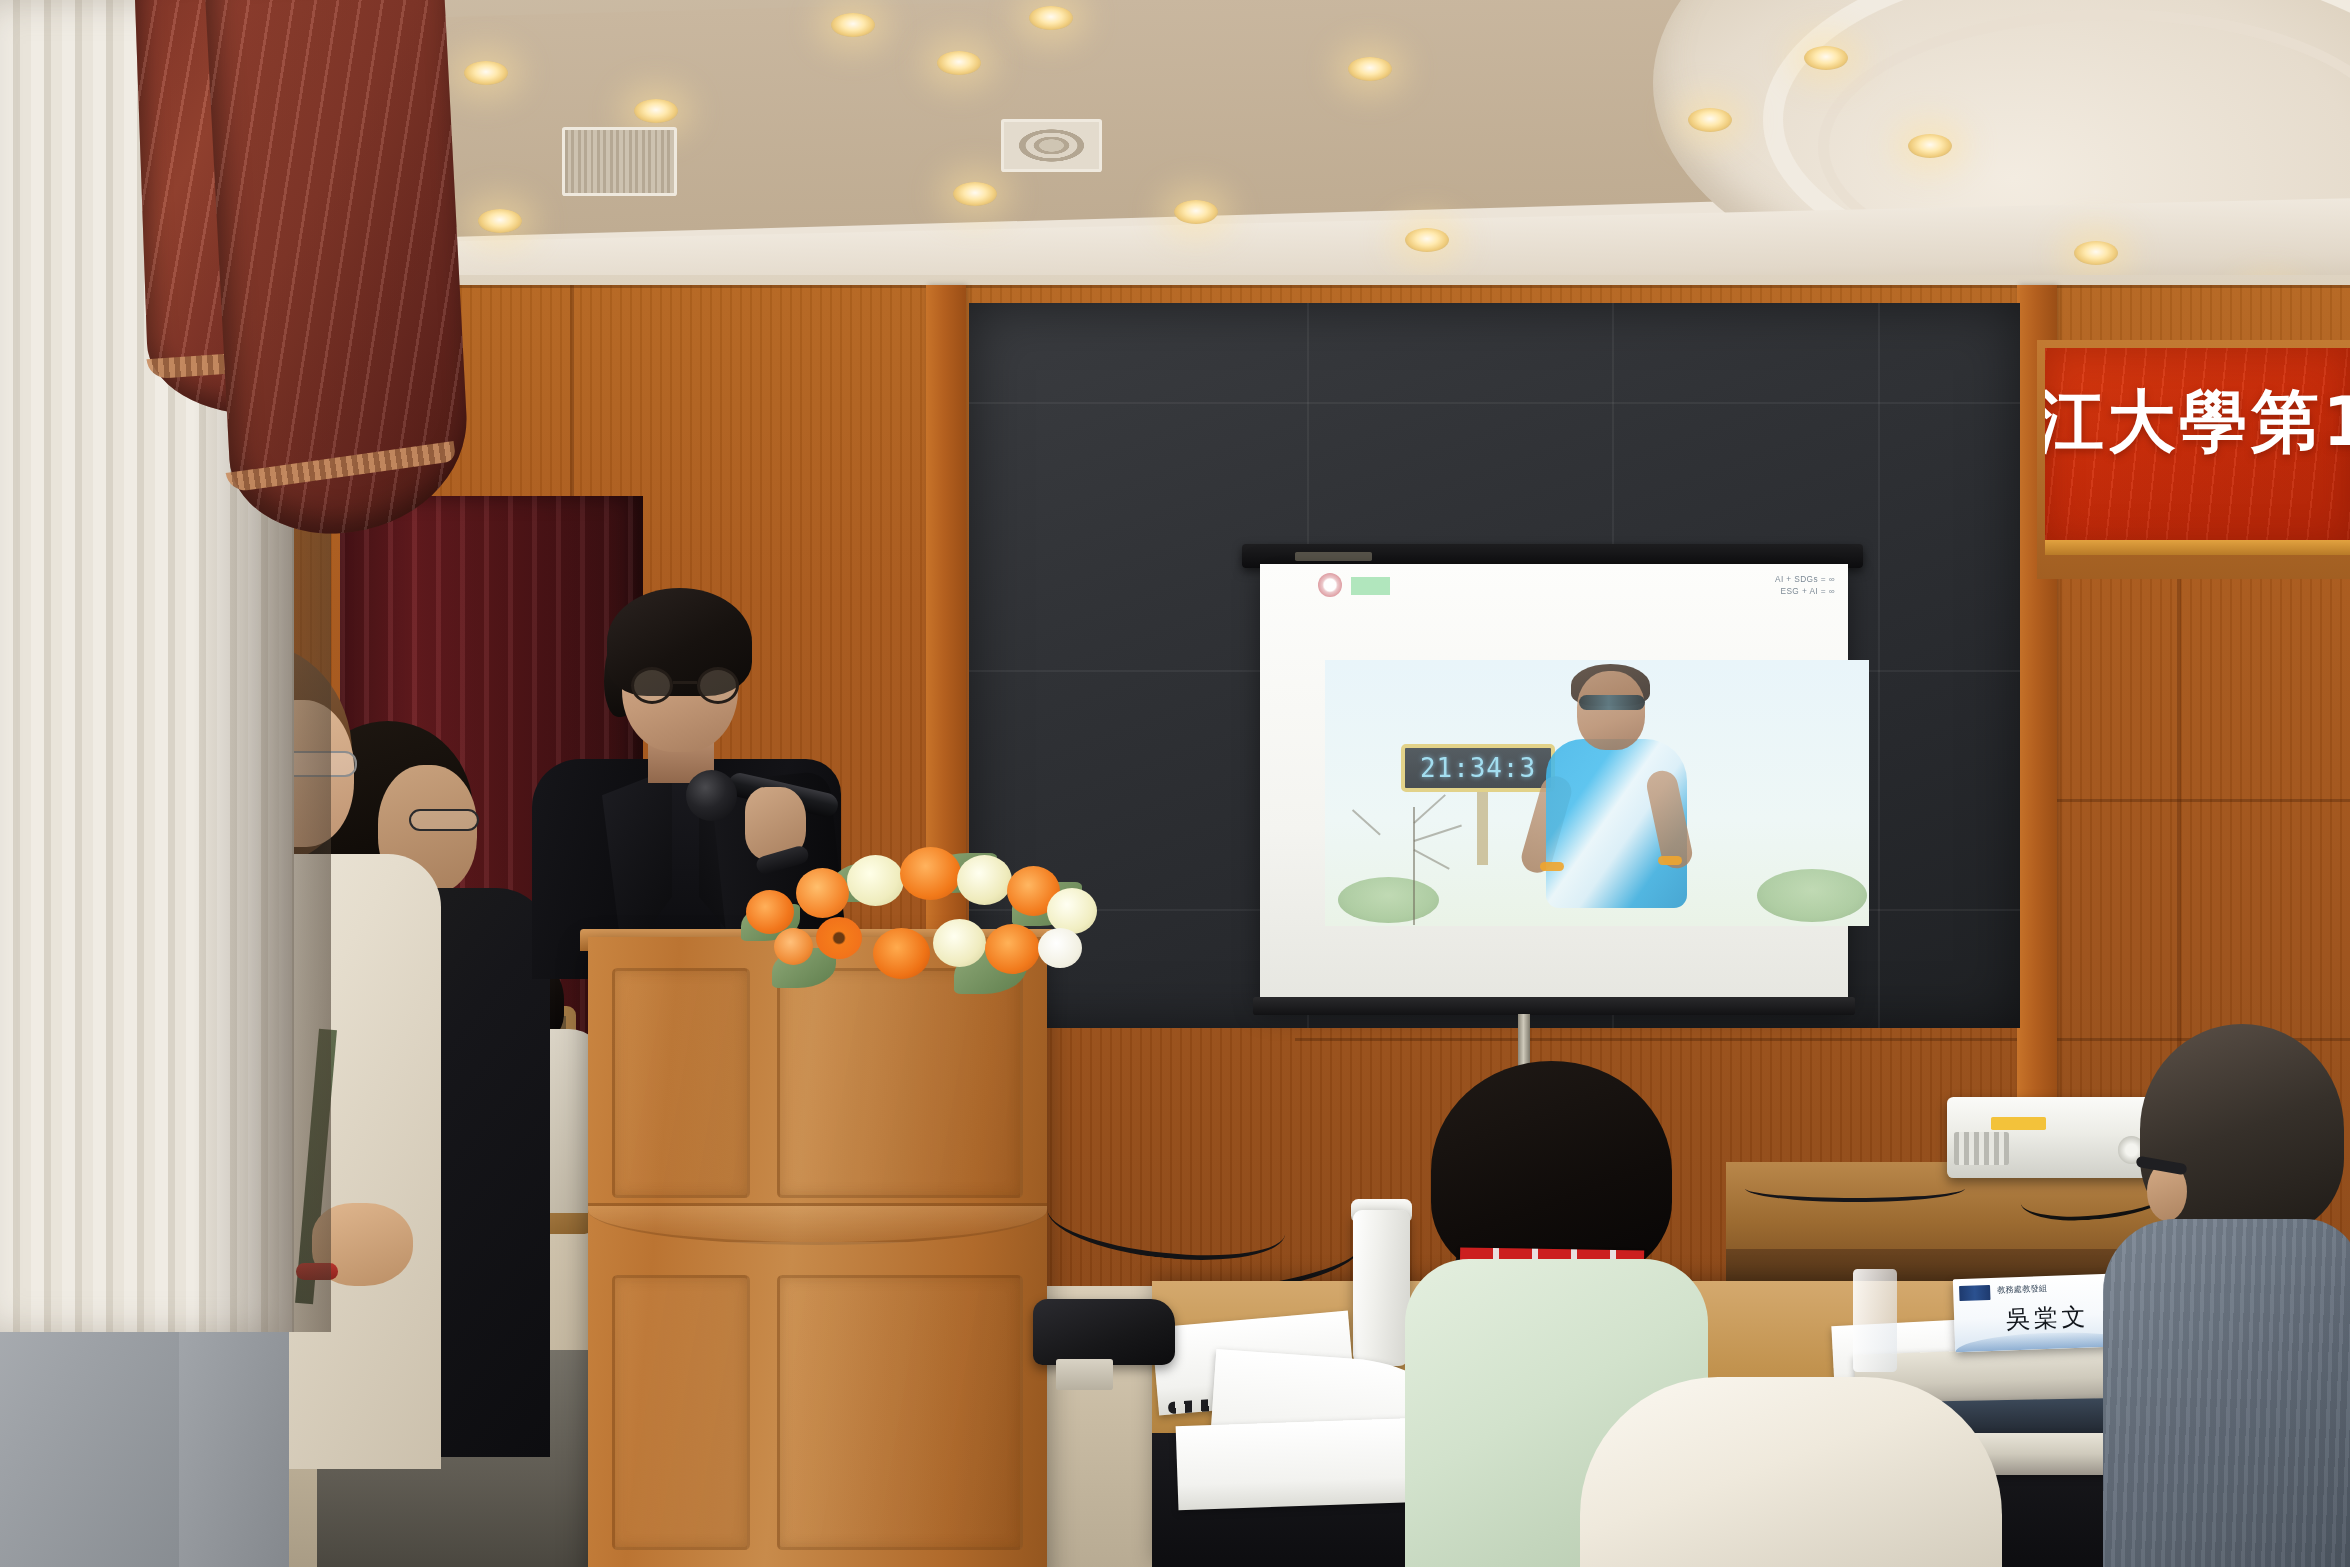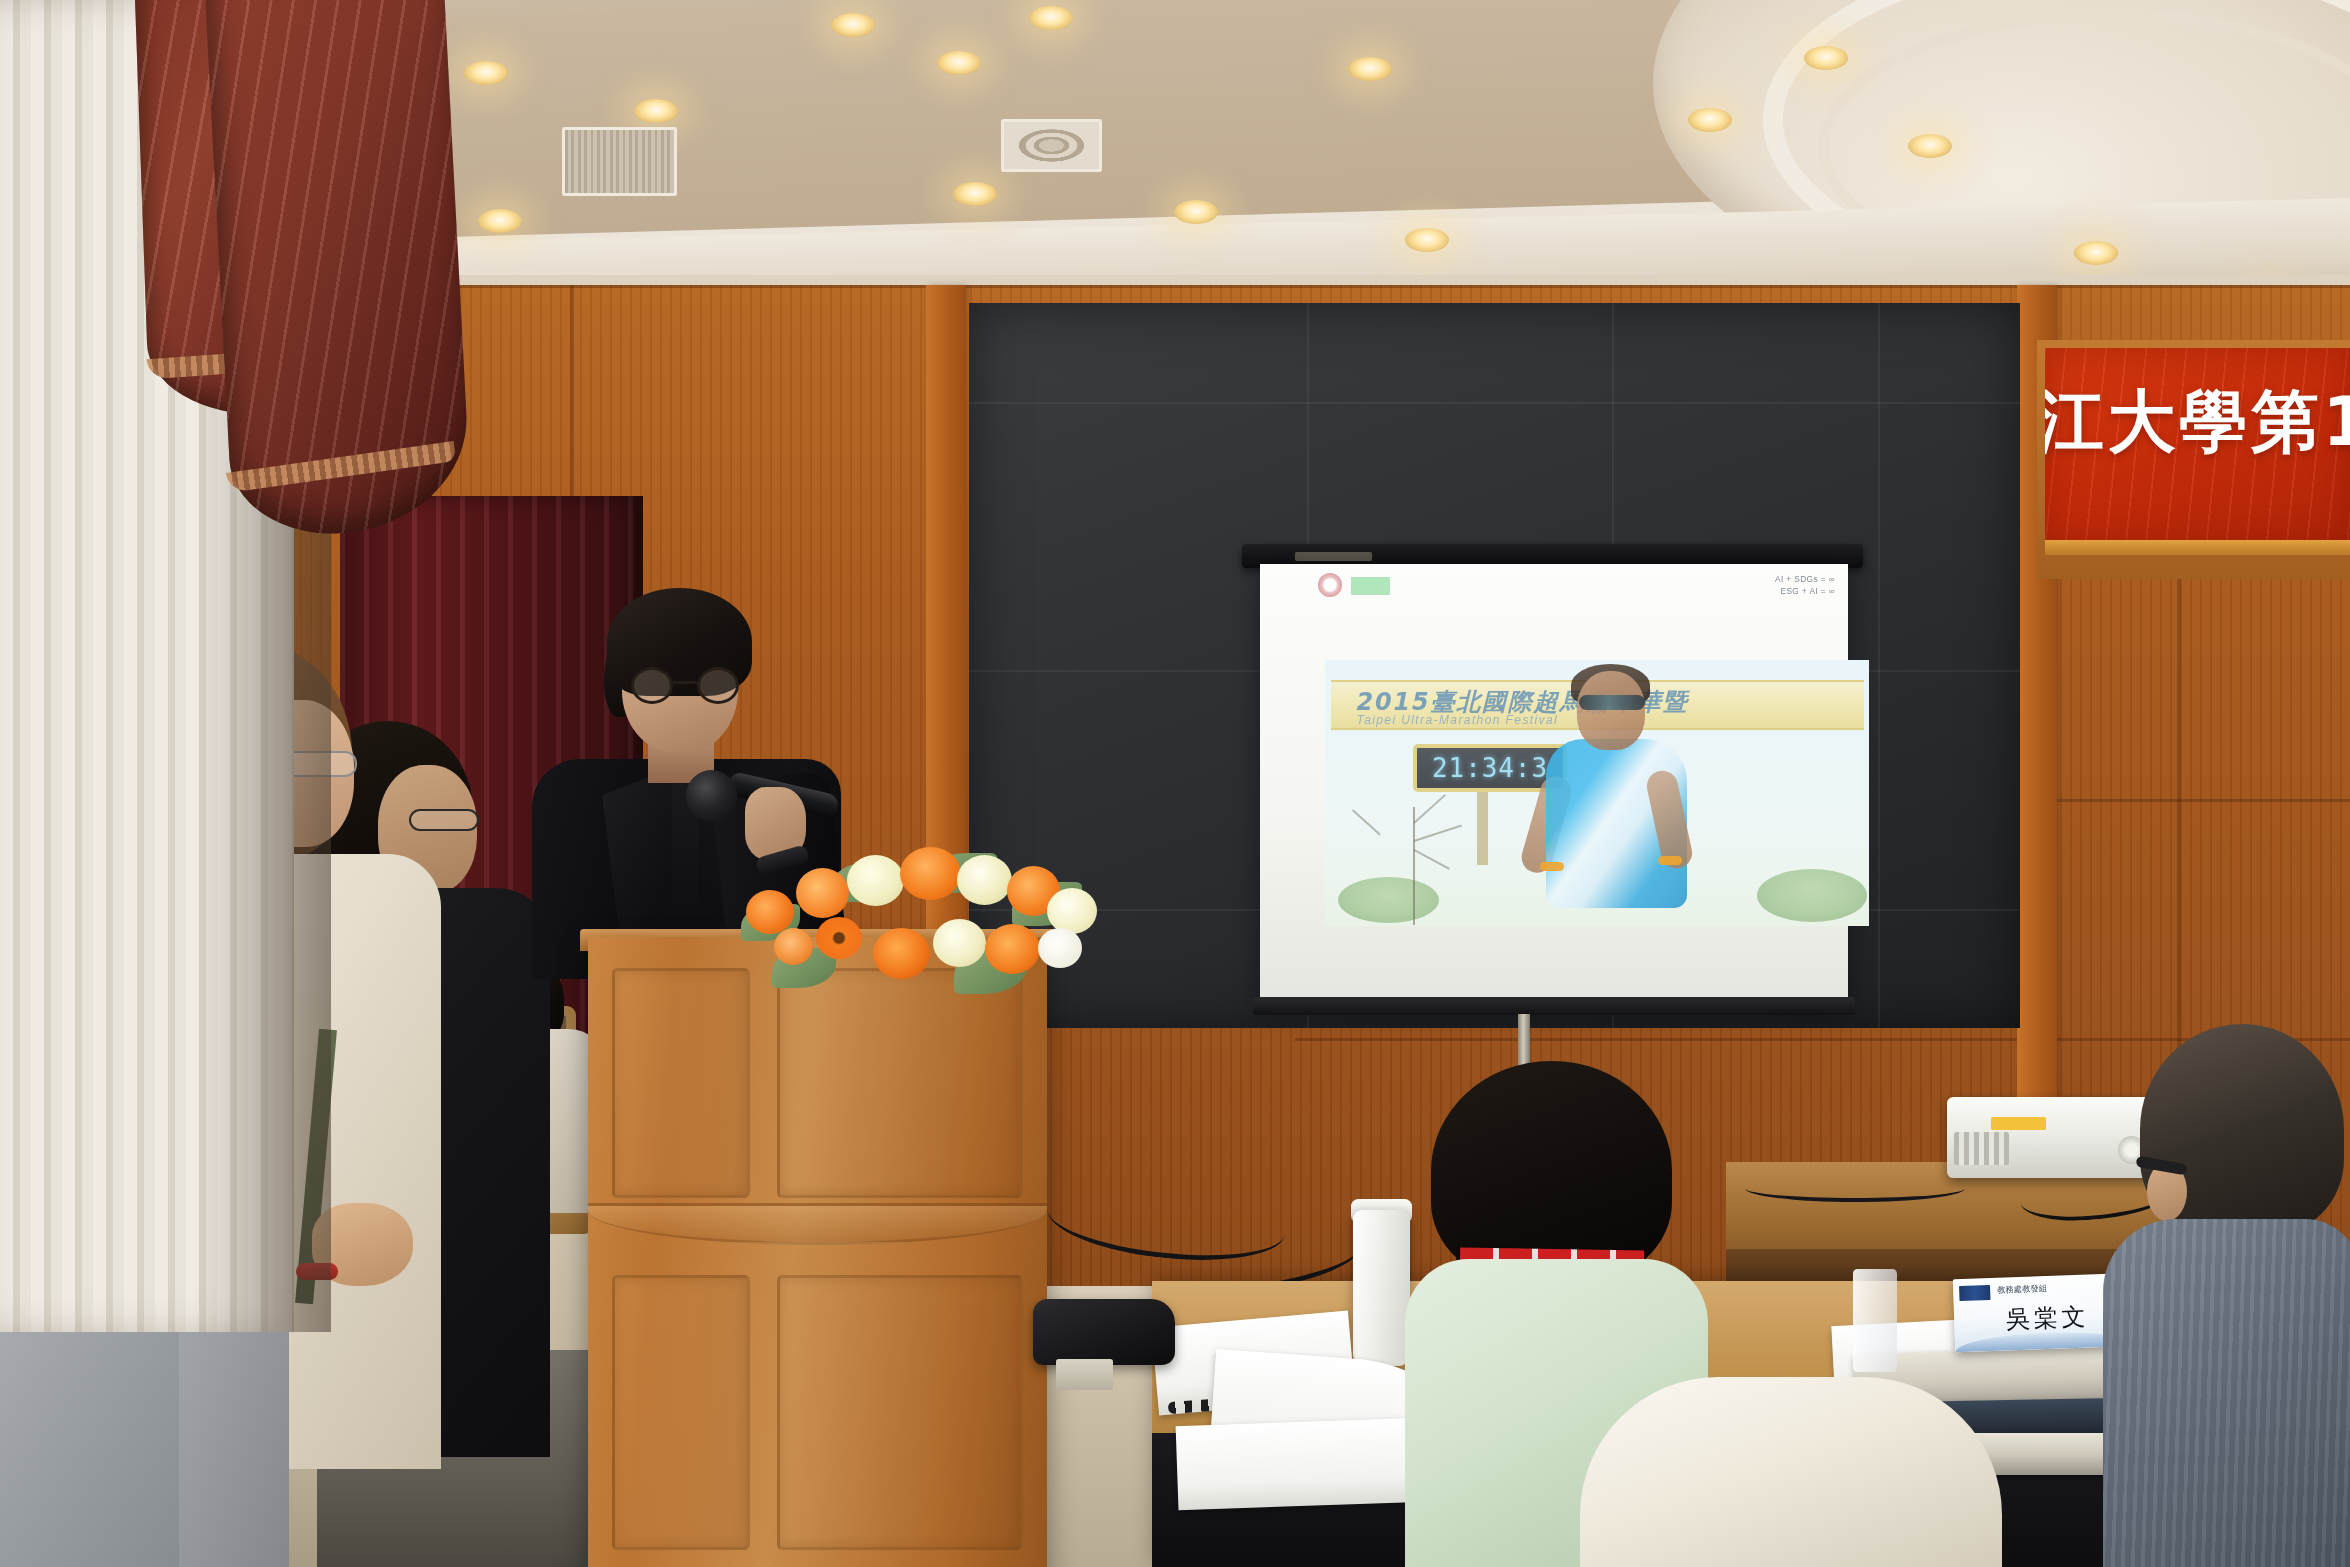--- a/index.html
+++ b/index.html
@@ -215,21 +215,21 @@
   .photo-banner-cn {
     position:absolute; left:26px; top:3.7px; font-size:24px; color:#2f6fa8;
     font-family:"DejaVu Sans", sans-serif; font-style:italic; font-weight:700;
     letter-spacing:1.8px; opacity:.72; white-space:nowrap;
   }
   .photo-banner-en {
     position:absolute; left:26px; top:31px; font-size:12px; color:#4a7fc0;
     font-style:italic; letter-spacing:1.4px; opacity:.6; white-space:nowrap;
   }
   .race-clock {
-    position:absolute; left:88px; top:84px; width:154px; height:48px;
+    position:absolute; left:76px; top:84px; width:154px; height:48px;
     background:linear-gradient(180deg,#2b3238 0%,#1b2026 100%);
     border:4.6px solid #e0c86b; border-radius:5px;
     display:flex; align-items:center; justify-content:center;
     opacity:.78;
   }
   .race-clock span {
     font-family:"DejaVu Sans Mono", monospace; font-size:26px;
     color:#8fd8ef; letter-spacing:0.9px; text-shadow:0 0 5.5px rgba(120,200,240,.8);
   }
   .clock-post { position:absolute; left:152px; top:132px; width:11px; height:73px; background:#b9a36a; opacity:.6; }
@@ -644,24 +644,20 @@
 
         <div class="photo-shrub" style="left:13px;top:217px;width:101px;height:46px;"></div>
         <div class="photo-shrub" style="left:432px;top:209px;width:110px;height:53px;"></div>
 
         <div class="photo-tree"></div>
         <div class="photo-branch" style="left:89px;top:162px;width:42px;transform:rotate(-42deg);"></div>
         <div class="photo-branch" style="left:89px;top:180px;width:50px;transform:rotate(-18deg);"></div>
         <div class="photo-branch" style="left:89px;top:189px;width:40px;transform:rotate(28deg);"></div>
         <div class="photo-branch" style="left:55px;top:174px;width:37px;transform:rotate(-138deg);"></div>
 
-        <div class="photo-banner">
-          <div class="photo-banner-cn">2015臺北國際超馬嘉年華暨</div>
-          <div class="photo-banner-en">Taipei Ultra-Marathon Festival</div>
-        </div>
 
         <div class="clock-post"></div>
         <div class="race-clock">
           <span>21:34:3</span>
         </div>
 
         <div class="photo-runner">
           <div class="runner-arm" style="left:1.8px;top:108px;transform:rotate(16deg);"></div>
           <div class="runner-body"></div>
           <div class="runner-arm" style="left:125px;top:103px;transform:rotate(-12deg);"></div>

